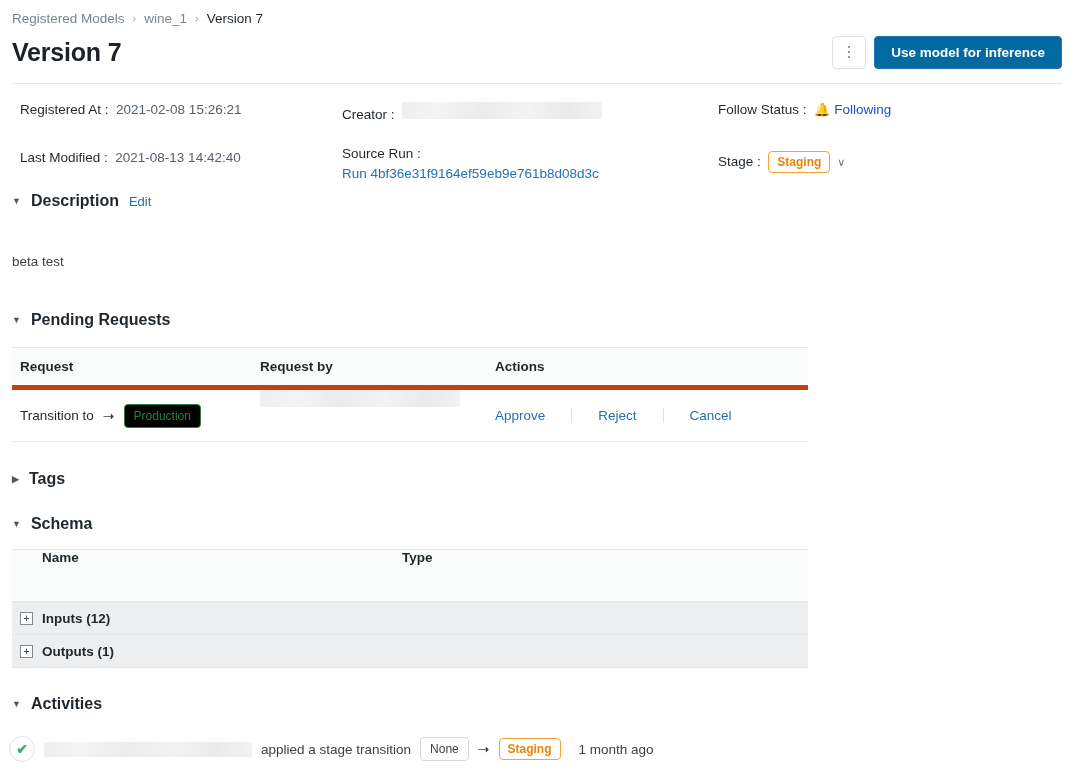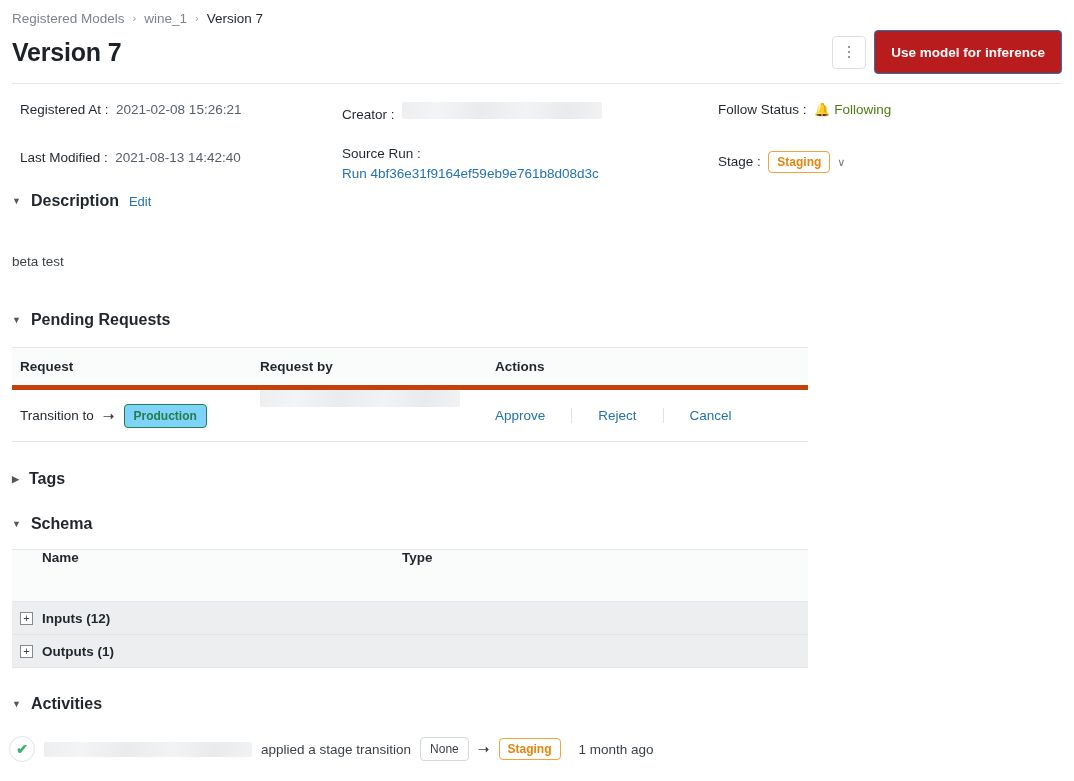--- a/index.html
+++ b/index.html
@@ -31,22 +31,22 @@
   }
   .page-title { font-size: 25px; font-weight: 600; letter-spacing: -0.2px; color: #1c2227; }
   .title-actions { display: flex; align-items: center; gap: 8px; }
   .kebab-btn {
     width: 34px; height: 33px; border: 1px solid #dbe0e3; border-radius: 4px;
     background: #fff; cursor: pointer;
     display: flex; flex-direction: column; align-items: center; justify-content: center; gap: 2.5px;
   }
   .kebab-btn i { display: block; width: 2.5px; height: 2.5px; border-radius: 50%; background: #6b7680; }
   .primary-btn {
-    height: 44px; padding: 0 16px; border: 1px solid #2272b4; border-radius: 4px;
-    background: #b91c1c; color: #fff; font-size: 13.5px; font-weight: 600;
+    height: 33px; padding: 0 16px; border: 1px solid #2272b4; border-radius: 4px;
+    background: #0369a1; color: #fff; font-size: 13.5px; font-weight: 600;
     cursor: pointer; white-space: nowrap;
     display: flex; align-items: center;
   }
   .hr {
     height: 1px; background: #e4e7e9; margin: 9px 12px 0 12px;
   }
 
   
   .meta {
     position: relative;
@@ -64,27 +64,27 @@
   .meta-value { color: #55606a; white-space: nowrap; }
   .meta-stack { display: block; }
   .meta-stack .meta-label { display: block; }
   .redact {
     display: inline-block; height: 17px; border-radius: 2px;
     background: linear-gradient(100deg,#eceef0 0%,#f3f4f5 18%,#e9ebed 40%,#f2f3f4 62%,#e8eaec 82%,#f1f2f3 100%);
     vertical-align: middle;
   }
   .link { color: #2272b4; text-decoration: none; cursor: pointer; }
   .bell { font-size: 13px; color: #4e5860; margin-right: 4px; }
-  .follow-text { color: #4d7c0f; }
+  .follow-text { color: #1d4ed8; }
   .badge {
     display: inline-block; border-radius: 4px; font-size: 12px; font-weight: 600;
     padding: 2px 8px; line-height: 16px; white-space: nowrap;
   }
   .badge-staging { border: 1px solid #f2a33c; color: #e8840c; background: #fff; }
-  .badge-production { border: 1px solid #2a7d43; color: #2a7d43; background: #7dd3fc; font-weight: 700; padding: 3px 9px; }
+  .badge-production { border: 1px solid #2a7d43; color: #2a7d43; background: #000000; font-weight: 400; padding: 3px 9px; }
   .badge-none { border: 1px solid #d4d9dc; color: #3a4248; background: #fff; font-weight: 400; padding: 3px 9px; }
   .chev {
     display: inline-block; margin-left: 7px; color: #6b7680; font-size: 11px;
     cursor: pointer; vertical-align: middle;
   }
 
   
   .section-head {
     display: flex; align-items: center; gap: 10px;
     padding-left: 12px; font-size: 16px; font-weight: 600; color: #1f272d;

